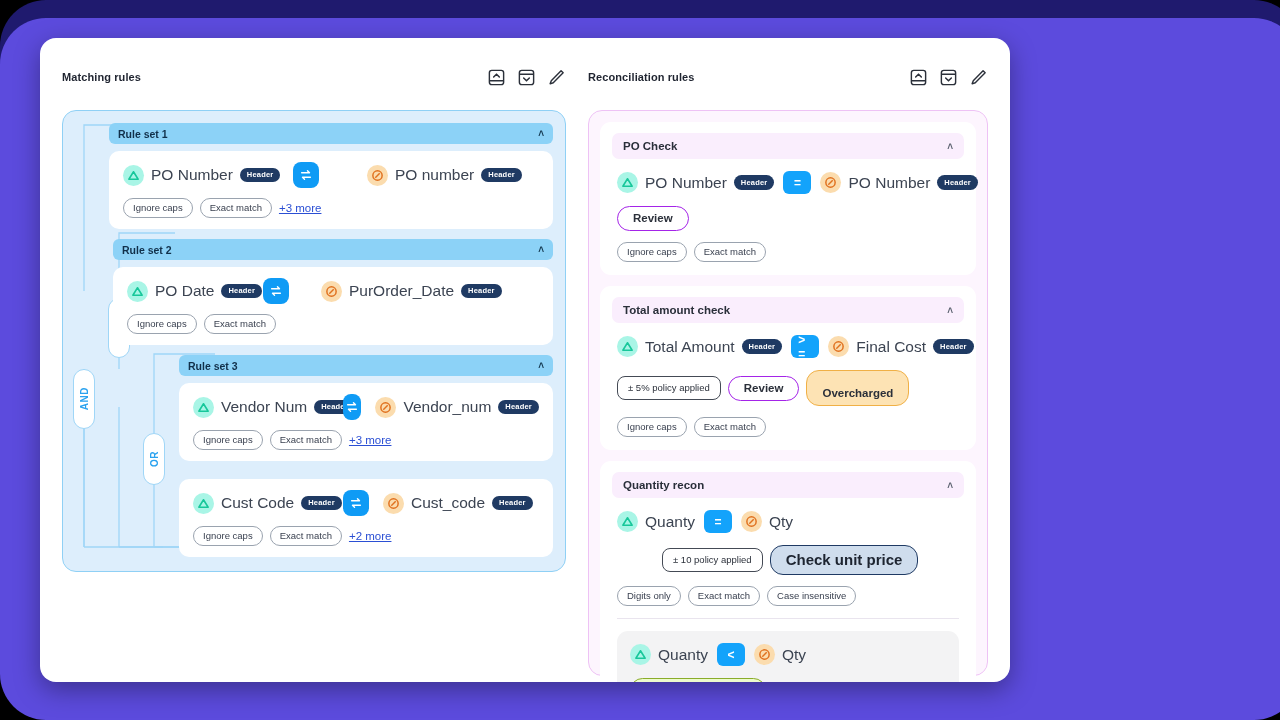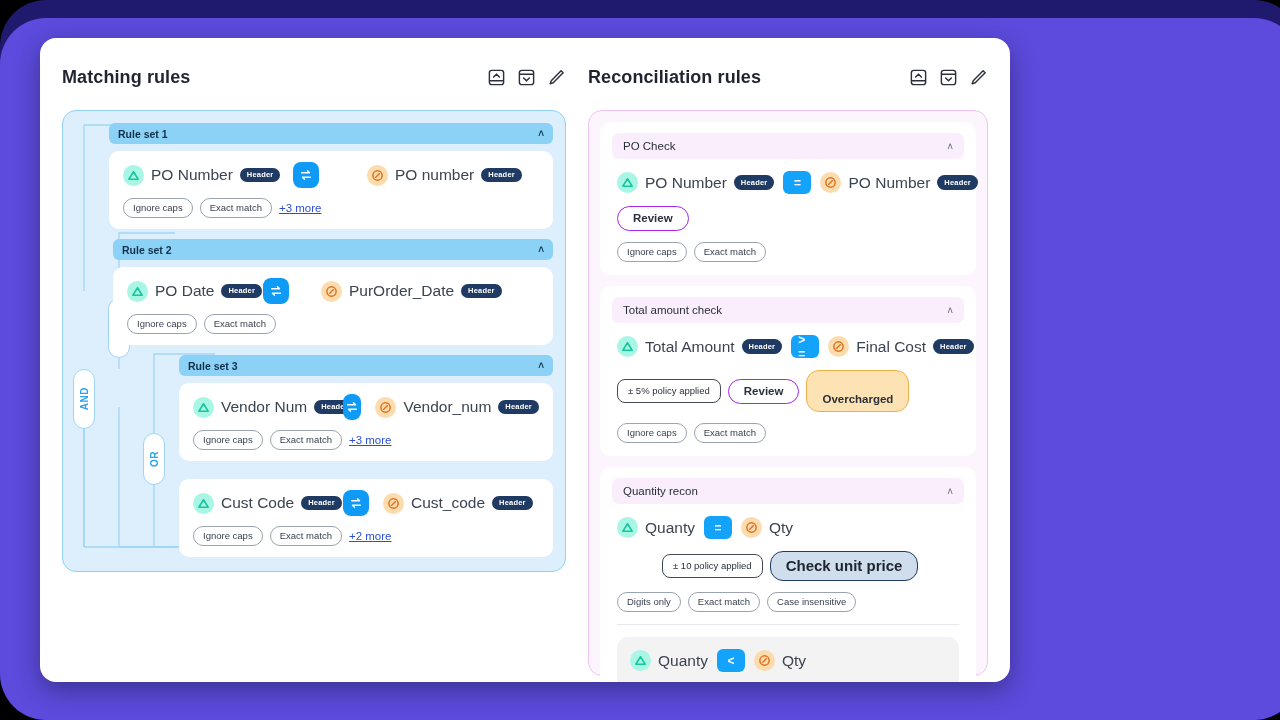--- a/index.html
+++ b/index.html
@@ -31,21 +31,21 @@
   .panels { display: flex; width: 100%; height: 100%; }
   .panel { padding: 22px 22px 0 22px; }
   .panel-left  { width: 548px; }
   .panel-right { width: 422px; padding-left: 0; }
 
   .panel-head {
     display: flex; align-items: center; justify-content: space-between;
     height: 34px; margin-bottom: 16px;
   }
   .panel-title {
-    font-size: 18px; font-weight: 700; color: #1f2430; letter-spacing: .1px;
+    font-size: 11px; font-weight: 700; color: #1f2430; letter-spacing: .1px;
   }
   .head-actions { display: flex; align-items: center; gap: 11px; }
   .hicon { width: 19px; height: 19px; display: block; cursor: pointer; }
 
   
   .match-group {
     position: relative;
     background: #ddeefc; border: 1.4px solid #8fd0f5;
     border-radius: 14px; padding: 12px 12px 18px 12px;
     height: 462px;
@@ -119,39 +119,39 @@
     padding: 11px; height: 566px;
   }
   .recon-card {
     background: #fff; border-radius: 11px; padding: 11px 12px 13px 12px;
     margin-bottom: 11px;
   }
   .recon-card:last-child { margin-bottom: 0; }
   .rc-head {
     background: #faeefd; border-radius: 7px; height: 26px;
     display: flex; align-items: center; justify-content: space-between;
-    padding: 0 11px; font-size: 11.5px; font-weight: 400; color: #2a2f3a;
+    padding: 0 11px; font-size: 11.5px; font-weight: 700; color: #2a2f3a;
     cursor: pointer;
   }
   .rc-head .chev { font-size: 10px; color: #5c6270; }
   .rc-body { padding: 12px 5px 0 5px; }
 
   .chip-outline-dark {
     border: 1.3px solid #444a55; border-radius: 8px; background: #fff;
     font-size: 9.5px; color: #2b303a; padding: 5px 10px 6px; cursor: pointer;
     white-space: nowrap;
   }
   .chip-review {
     border: 1.6px solid #a424e8; border-radius: 13px; background: #fff;
     font-size: 11.5px; font-weight: 700; color: #2b303a; padding: 5px 15px 6px;
     cursor: pointer; white-space: nowrap;
   }
   .chip-over {
     border: 1.6px solid #f0b046; border-radius: 13px; background: #fde3b4;
-    font-size: 11.5px; font-weight: 700; color: #2b303a; padding: 22px 15px 6px;
+    font-size: 11.5px; font-weight: 700; color: #2b303a; padding: 16px 15px 6px;
     cursor: pointer; white-space: nowrap;
   }
   .chip-unit {
     border: 1.6px solid #1f3a63; border-radius: 13px; background: #cfdded;
     font-size: 15px; font-weight: 700; color: #1d2430; padding: 5px 15px 6px;
     cursor: pointer; white-space: nowrap;
   }
   .chip-mismatch {
     border: 1.6px solid #8aac2a; border-radius: 13px; background: #edfbcd;
     font-size: 11.5px; font-weight: 700; color: #20251f; padding: 5px 15px 6px;

